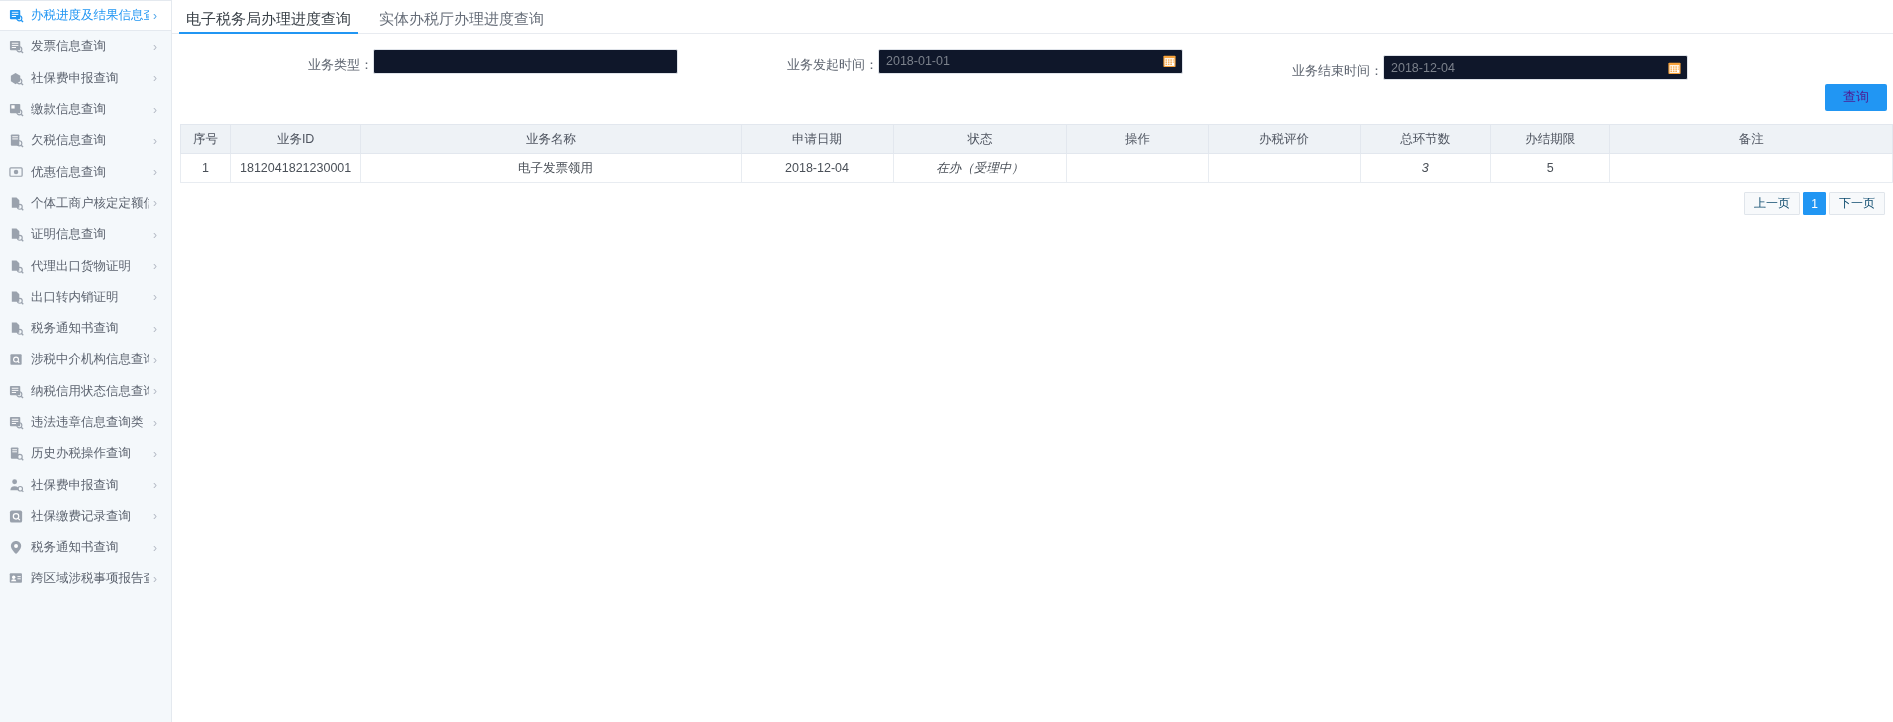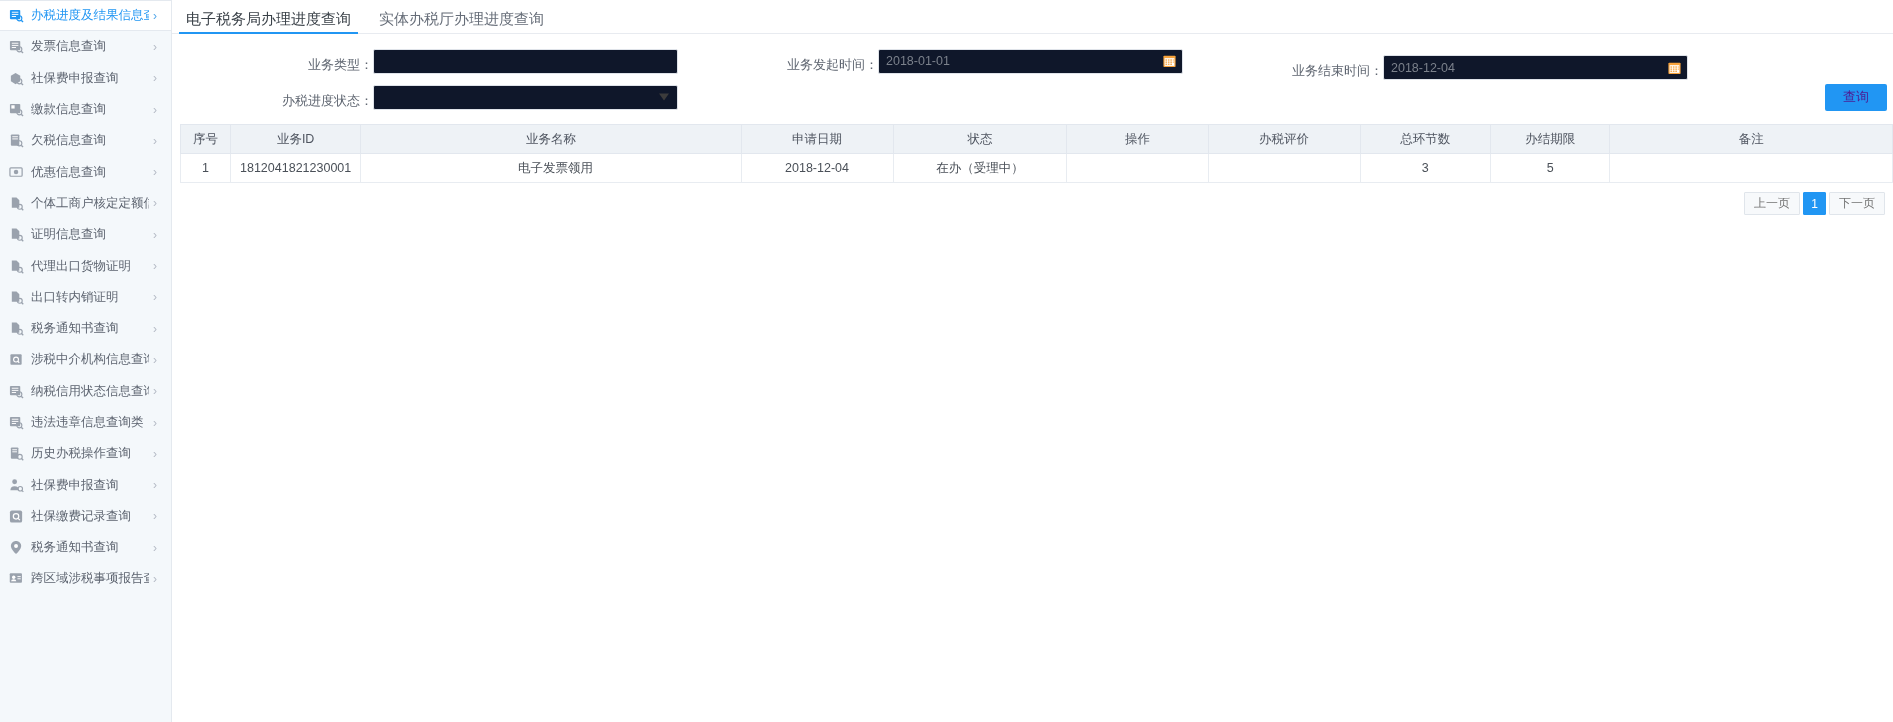--- a/index.html
+++ b/index.html
@@ -187,36 +187,36 @@
   table.grid td {
     border: 1px solid #e8ecf1;
     height: 29px;
     font-size: 12.5px;
     color: #4a5058;
     text-align: center;
     background: #fff;
   }
   td.lft { text-align: left; padding-left: 9px; }
   .lnk { color: #4a9fe0; cursor: pointer; }
-  .lnk-blue { color: #2196f3; cursor: pointer; }
+  .lnk-blue { color: #2196f3; cursor: pointer; font-style: italic; }
 
   
   .pager {
     display: flex;
     justify-content: flex-end;
     align-items: center;
     margin: 9px 8px 0 8px;
   }
   .pgbtn {
     height: 23px;
     min-width: 34px;
     padding: 0 9px;
     border: 1px solid #e0e5eb;
     background: #f7f9fb;
-    color: #737373;
+    color: #0c4a6e;
     font-size: 12px;
     margin-left: 3px;
     display: inline-flex;
     align-items: center;
     justify-content: center;
     cursor: pointer;
     border-radius: 1px;
   }
   .pgbtn.cur {
     background: #2196f3;
@@ -529,27 +529,20 @@
                     <rect x="6" y="11.2" width="2" height="1.6"></rect>
                   <rect x="9" y="11.2" width="2" height="1.6"></rect>
                 </g>
               </svg>
             </span>
           </div>
         </div>
       </div>
 
       <div class="formrow">
-        <div class="fld" style="margin-left:105px;">
-          <span class="lbl" style="width:96px;">办税进度状态：</span>
-          <div class="ctl" style="width:305px;">
-            <span class="txt"></span>
-            <span class="caret"></span>
-          </div>
-        </div>
         <div style="flex:1 1 auto;"></div>
         <button class="btn-query" style="margin-right:6px;">查询</button>
       </div>
     </div>
 
     <div class="tablewrap">
       <table class="grid">
         <colgroup>
           <col style="width:46px">
             <col style="width:120px">

